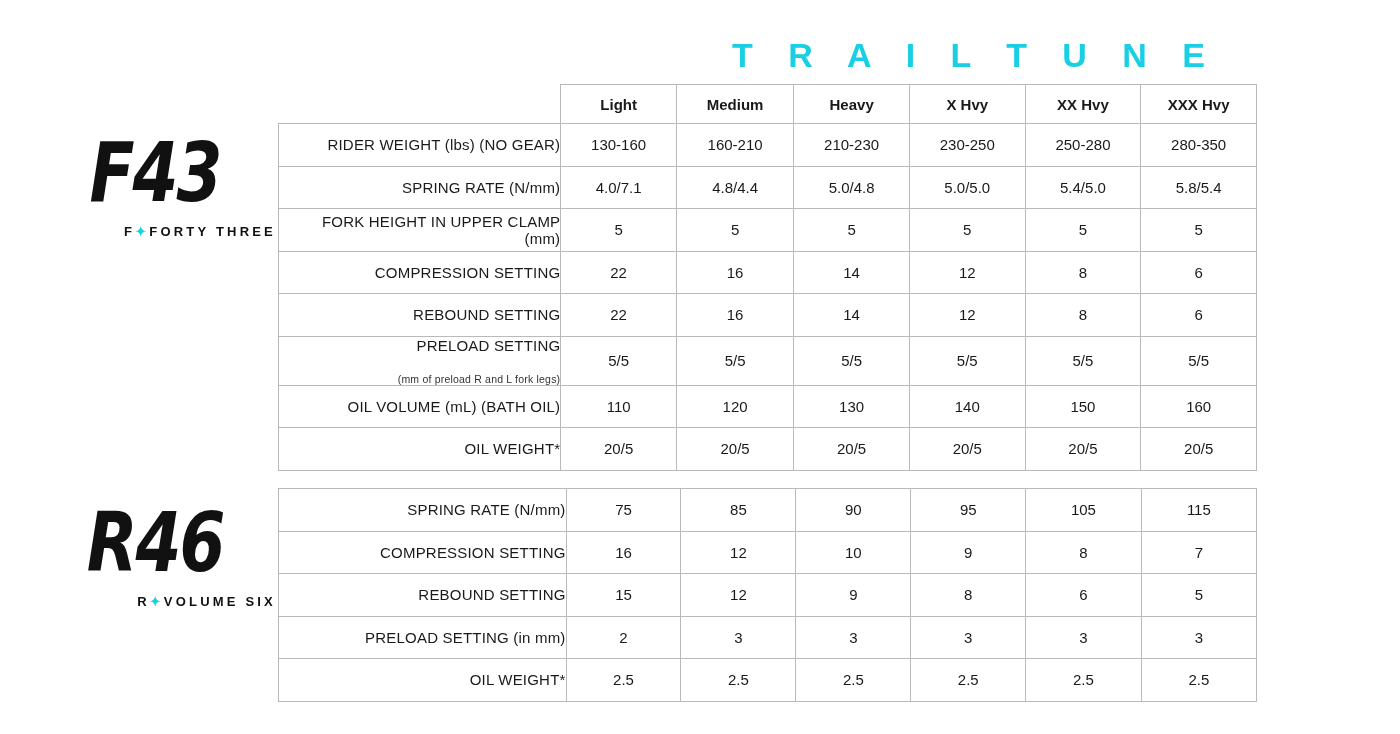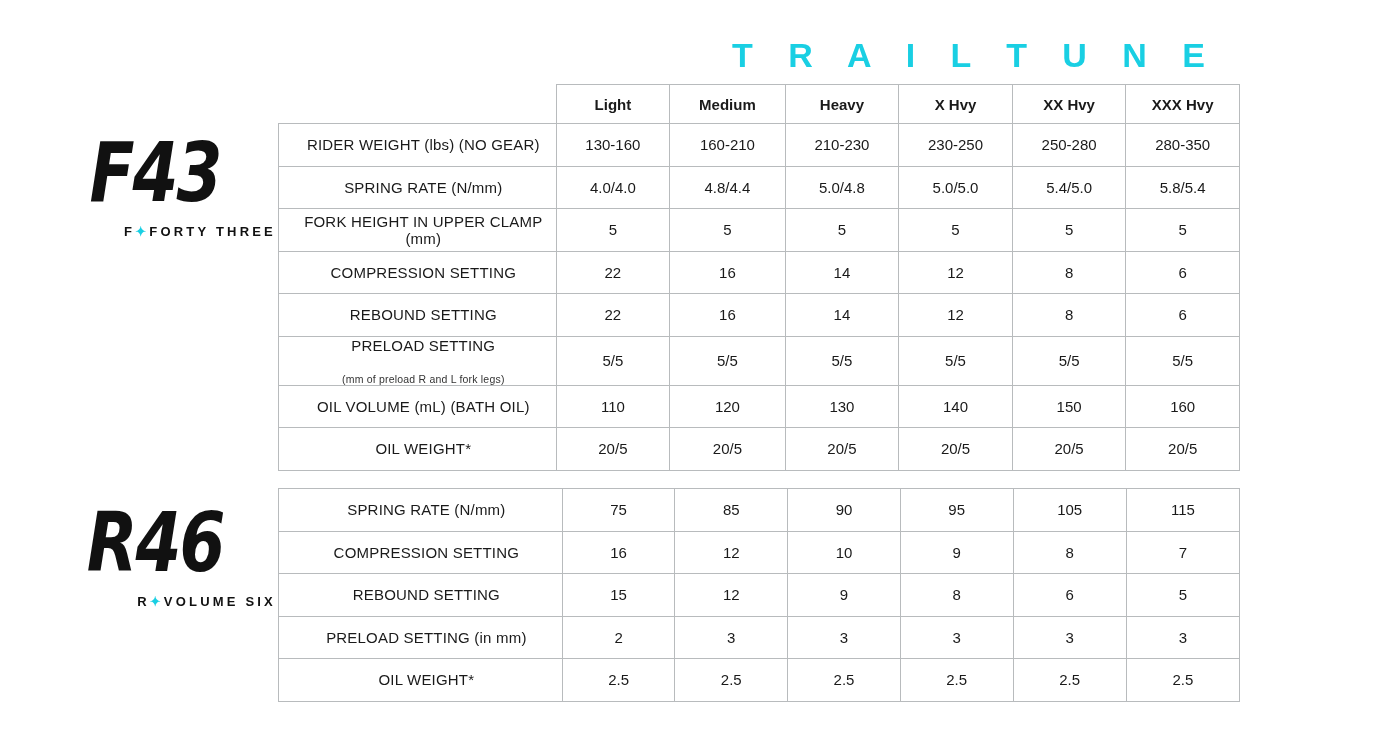--- a/index.html
+++ b/index.html
@@ -11,20 +11,21 @@
     height: 734px;
     background: #ffffff;
     font-family: "Liberation Sans", sans-serif;
     color: #1a1a1a;
     overflow: hidden;
   }
   .page {
     position: relative;
     width: 1240px;
     height: 734px;
+    padding-left: 17px;
   }
 
   
   .title {
     position: absolute;
     left: 590px;
     top: 36px;
     width: 770px;
     text-align: center;
     font-size: 34px;
@@ -83,21 +84,21 @@
     height: 38px;
     font-weight: bold;
     font-size: 15px;
     text-align: center;
     vertical-align: middle;
   }
   .corner-blank {
     border: none !important;
   }
   .row-label {
-    text-align: center;
+    text-align: right;
     padding-left: 12px;
     font-size: 15px;
     letter-spacing: .2px;
     height: 41.5px;
     vertical-align: middle;
   }
   .row-label .sub {
     display: block;
     font-size: 10.5px;
     color: #333;
@@ -163,21 +164,21 @@
         <td class="row-label">RIDER WEIGHT (lbs) (NO GEAR)</td>
         <td class="val">130-160</td>
         <td class="val">160-210</td>
         <td class="val">210-230</td>
         <td class="val">230-250</td>
         <td class="val">250-280</td>
         <td class="val">280-350</td>
       </tr>
       <tr>
         <td class="row-label">SPRING RATE (N/mm)</td>
-        <td class="val">4.0/4.0</td>
+        <td class="val">4.0/7.1</td>
         <td class="val">4.8/4.4</td>
         <td class="val">5.0/4.8</td>
         <td class="val">5.0/5.0</td>
         <td class="val">5.4/5.0</td>
         <td class="val">5.8/5.4</td>
       </tr>
       <tr>
         <td class="row-label">FORK HEIGHT IN UPPER CLAMP (mm)</td>
         <td class="val">5</td>
         <td class="val">5</td>

